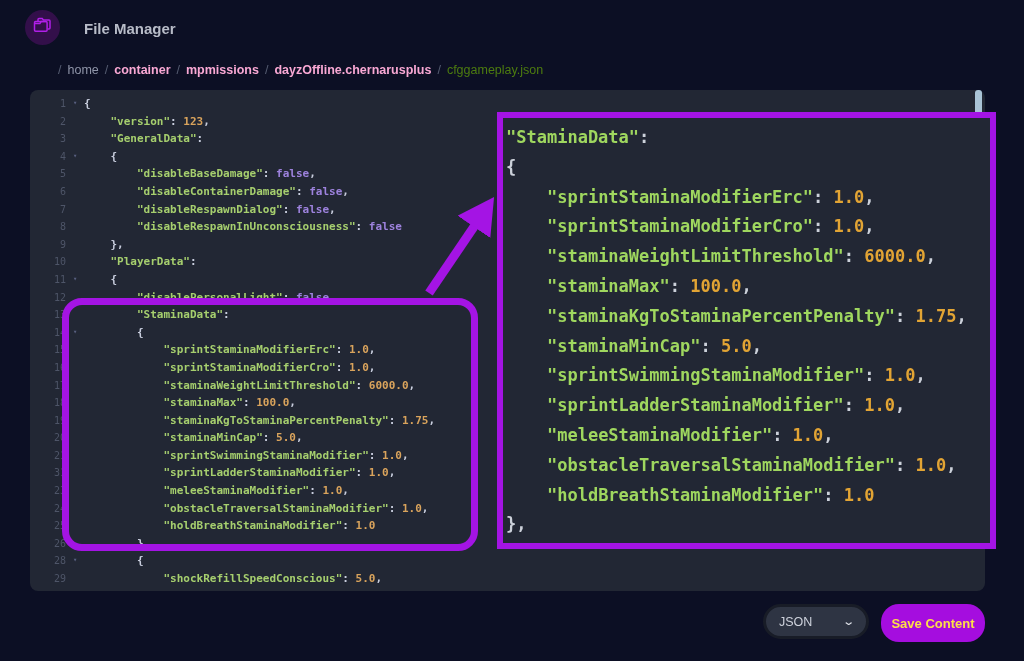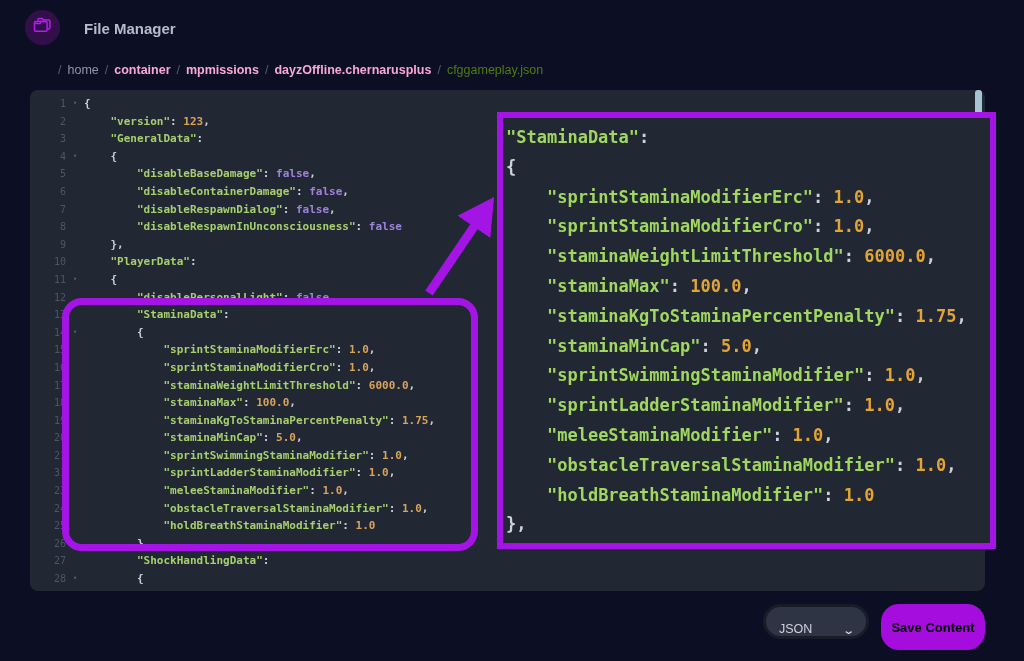--- a/index.html
+++ b/index.html
@@ -47,25 +47,25 @@
               background:var(--editor-bg);border:6px solid var(--accent);overflow:hidden;
               padding:5px 0 0 3px}
   .p-row{height:29.8px;line-height:29.8px;white-space:pre;
          font-family:"DejaVu Sans Mono",monospace;font-size:17px;font-weight:700}
   .zoom-panel .tk{color:var(--panel-key)}
   .zoom-panel .tn{color:var(--panel-number)}
   .zoom-panel .tp{color:#ccd1da}
 
   
   .format-select{position:absolute;left:763px;top:604px;width:106px;height:35px;border-radius:18px;
-                 background:#2e3443;border:3px solid #181c27;display:flex;align-items:flex-end;
+                 background:#2e3443;border:3px solid #181c27;display:flex;align-items:center;
                  justify-content:space-between;padding:0 13px;color:#ced2dc;font-size:12.5px;cursor:pointer}
   .chev{color:#e4e7ee;font-size:11px;line-height:1;transform:scaleX(1.4)}
-  .save-btn{position:absolute;left:881px;top:604px;width:104px;height:46px;border-radius:18px;
-            background:var(--save-button-bg);border:none;color:#000000;font-family:"Liberation Sans",sans-serif;
+  .save-btn{position:absolute;left:881px;top:604px;width:104px;height:38px;border-radius:18px;
+            background:var(--save-button-bg);border:none;color:#fde047;font-family:"Liberation Sans",sans-serif;
             font-size:13px;font-weight:700;display:flex;align-items:center;justify-content:center;cursor:pointer}
 </style>
 </head>
 <body>
 
 <div class="logo">
   <span>
     <svg width="19" height="17" viewBox="0 0 19 17" fill="none">
       <path d="M5 4 V2.6 a1 1 0 0 1 1-1 h3.2 l1.2 1.4 H16 a1 1 0 0 1 1 1 V11 a1 1 0 0 1-1 1 h-1.4" stroke="#b01fe8" stroke-width="1.5"></path>
       <rect x="1.5" y="4.6" width="12.6" height="9.6" rx="1.1" stroke="#b01fe8" stroke-width="1.5"></rect>
@@ -211,25 +211,20 @@
     </div>
     <div class="code-row">
       <span class="gutter">25</span>
       <span class="fold"></span>
       <span class="code"><span class="tp">            </span><span class="tk">"holdBreathStaminaModifier"</span><span class="tp">: </span><span class="tn">1.0</span></span>
     </div>
     <div class="code-row">
       <span class="gutter">26</span>
       <span class="fold"></span>
       <span class="code"><span class="tp">        },</span></span>
-    </div>
-    <div class="code-row">
-      <span class="gutter">27</span>
-      <span class="fold"></span>
-      <span class="code"><span class="tp">        </span><span class="tk">"ShockHandlingData"</span><span class="tp">:</span></span>
     </div>
     <div class="code-row">
       <span class="gutter">28</span>
       <span class="fold">▾</span>
       <span class="code"><span class="tp">        {</span></span>
     </div>
     <div class="code-row">
       <span class="gutter">29</span>
       <span class="fold"></span>
       <span class="code"><span class="tp">            </span><span class="tk">"shockRefillSpeedConscious"</span><span class="tp">: </span><span class="tn">5.0</span><span class="tp">,</span></span>

